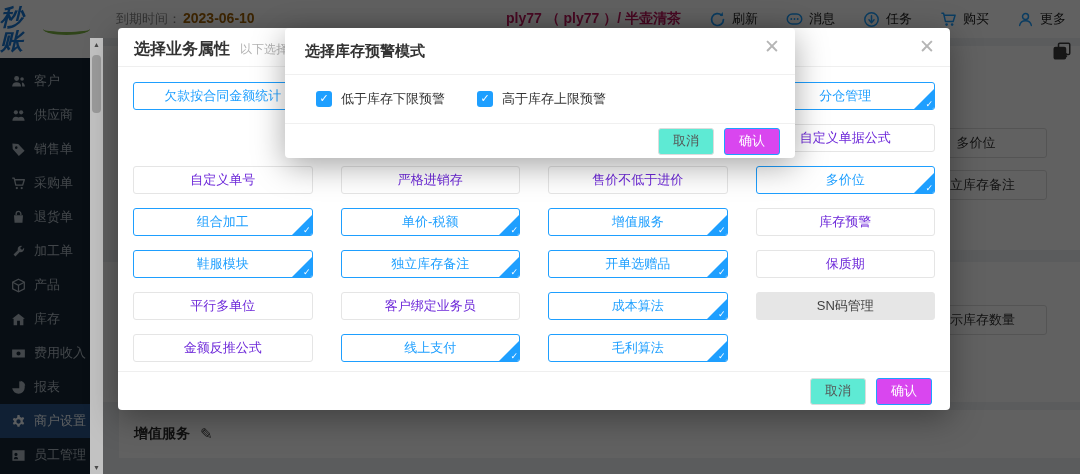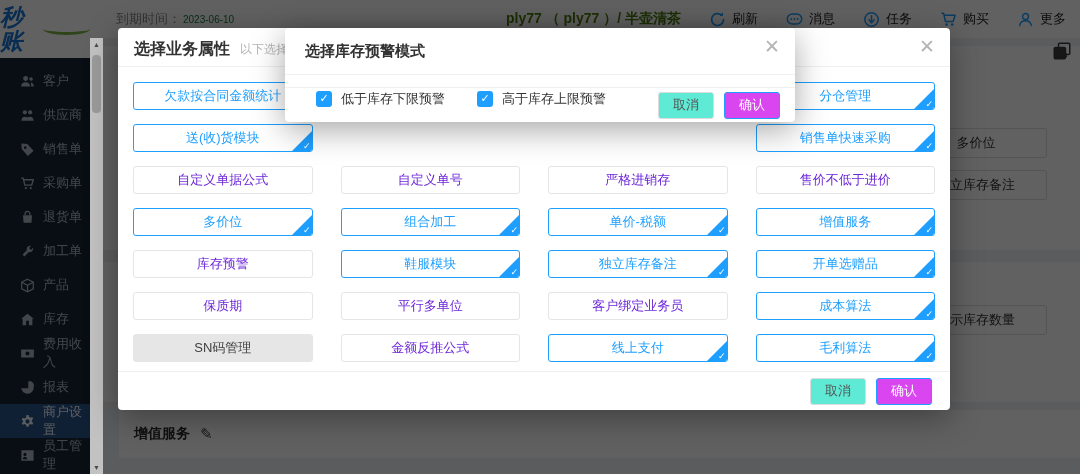--- a/index.html
+++ b/index.html
@@ -3,33 +3,33 @@
 <meta charset="utf-8">
 <style>
   html,body{margin:0;padding:0;background:#9a9a9a;}
   .stage{position:relative;width:1080px;height:474px;overflow:hidden;
     font-family:"Liberation Sans","DejaVu Sans",sans-serif;background:#eef1f4;}
 
   
   .topbar{position:absolute;left:90px;top:0;right:0;height:38px;background:#fff;
     display:flex;align-items:center;padding:0 14px 0 26px;box-sizing:border-box;}
   .expiry{font-size:13px;color:#8a8a8a;}
-  .expiry .date{color:#15803d;font-weight:normal;font-size:10px;margin-left:2px;}
+  .expiry .date{color:#a16207;font-weight:bold;font-size:14px;margin-left:2px;}
   .tb-right{margin-left:auto;display:flex;align-items:center;gap:28px;}
-  .user{font-size:14px;font-weight:bold;color:#4d7c0f;cursor:pointer;}
+  .user{font-size:14px;font-weight:bold;color:#be185d;cursor:pointer;}
   .tb-action{display:flex;align-items:center;gap:6px;font-size:13px;color:#222;cursor:pointer;}
   .tb-action svg{color:#1e9fff;}
 
   .logo-block{position:absolute;left:0;top:0;width:90px;height:58px;background:#fff;z-index:2;
     display:flex;flex-direction:row;align-items:center;justify-content:center;}
   .logo-text{font-size:23px;font-weight:bold;color:#1976d2;font-style:italic;letter-spacing:2px;line-height:24px;}
   .logo-swoosh{width:54px;height:9px;border-bottom:3px solid #7cb342;border-radius:50%;}
 
   .sidebar{position:absolute;left:0;top:58px;bottom:0;width:90px;background:#152535;padding-top:6px;box-sizing:border-box;}
-  .side-item{display:flex;align-items:center;gap:8px;height:34px;padding-left:20px;color:#aeb9c2;font-size:13px;cursor:pointer;}
+  .side-item{display:flex;align-items:center;gap:8px;height:34px;padding-left:11px;color:#aeb9c2;font-size:13px;cursor:pointer;}
   .side-item svg{width:15px;height:15px;flex:none;}
   .side-item.active{background:#2a5488;color:#eef4fa;}
 
   .content{position:absolute;left:103px;top:38px;right:0;bottom:0;background:#eef1f4;}
   .card1{position:absolute;left:0;top:8px;right:0;height:356px;background:#fff;}
   .card-band{position:absolute;left:0;top:212px;right:0;height:12px;background:#eef1f4;}
   .bgbox{position:absolute;left:802px;width:142px;height:30px;border:1px solid #dcdcdc;border-radius:3px;
     background:#fff;display:flex;align-items:center;justify-content:center;font-size:13px;color:#333;box-sizing:border-box;}
   .vas-card{position:absolute;left:16px;right:0;top:372px;height:48px;background:#fff;
     display:flex;align-items:center;gap:10px;padding-left:15px;box-sizing:border-box;}
@@ -59,21 +59,21 @@
     border-left:20px solid transparent;border-bottom:20px solid #1e9fff;}
   .gbtn .corner-check{position:absolute;right:1px;bottom:0;color:#fff;font-size:9px;font-weight:bold;line-height:1;}
   .gbtn.disabled{background:#e6e6e6;border-color:#e6e6e6;color:#3f3f3f;text-align:center;}
   .gbtn.hiddencell{visibility:hidden;}
   .mm-footer{position:absolute;left:0;right:0;bottom:0;height:38px;border-top:1px solid #efefef;
     display:flex;align-items:center;justify-content:flex-end;gap:10px;padding:0 18px;}
   .btn{height:27px;padding:0 14px;border-radius:3px;font-size:13px;display:flex;align-items:center;cursor:pointer;box-sizing:border-box;}
   .btn.ghost{border:1px solid #dcdcdc;background:#5eead4;color:#555;}
   .btn.primary{background:#d946ef;border:1px solid #1e9fff;color:#fff;}
 
-  .warning-modal{left:285px;top:28px;width:510px;height:94px;z-index:11;}
+  .warning-modal{left:285px;top:28px;width:510px;height:130px;z-index:11;}
   .wm-header{height:47px;border-bottom:1px solid #f0f0f0;display:flex;align-items:center;padding:0 20px;box-sizing:border-box;}
   .wm-title{font-size:15px;font-weight:bold;color:#333;}
   .wm-body{height:47px;display:flex;align-items:center;gap:32px;padding:0 31px;box-sizing:border-box;}
   .cb-row{display:flex;align-items:center;gap:9px;font-size:13px;color:#333;cursor:pointer;}
   .cbox{width:16px;height:16px;border-radius:3px;background:#1e9fff;color:#fff;font-size:11px;
     display:flex;align-items:center;justify-content:center;flex:none;}
   .wm-footer{position:absolute;left:0;right:0;bottom:0;height:34px;border-top:1px solid #f0f0f0;
     display:flex;align-items:center;justify-content:flex-end;gap:10px;padding:0 15px;}
 </style>
 </head>
@@ -275,25 +275,20 @@
           <span></span>
         </div>
         <div class="gbtn hiddencell">
           <span></span>
         </div>
         <div class="gbtn selected">
           <span>分仓管理</span>
           <span class="corner"></span>
           <span class="corner-check">✓</span>
         </div>
-        <div class="gbtn selected">
-          <span>送(收)货模块</span>
-          <span class="corner"></span>
-          <span class="corner-check">✓</span>
-        </div>
         <div class="gbtn hiddencell">
           <span></span>
         </div>
         <div class="gbtn hiddencell">
           <span></span>
         </div>
         <div class="gbtn selected">
           <span>销售单快速采购</span>
           <span class="corner"></span>
           <span class="corner-check">✓</span>

